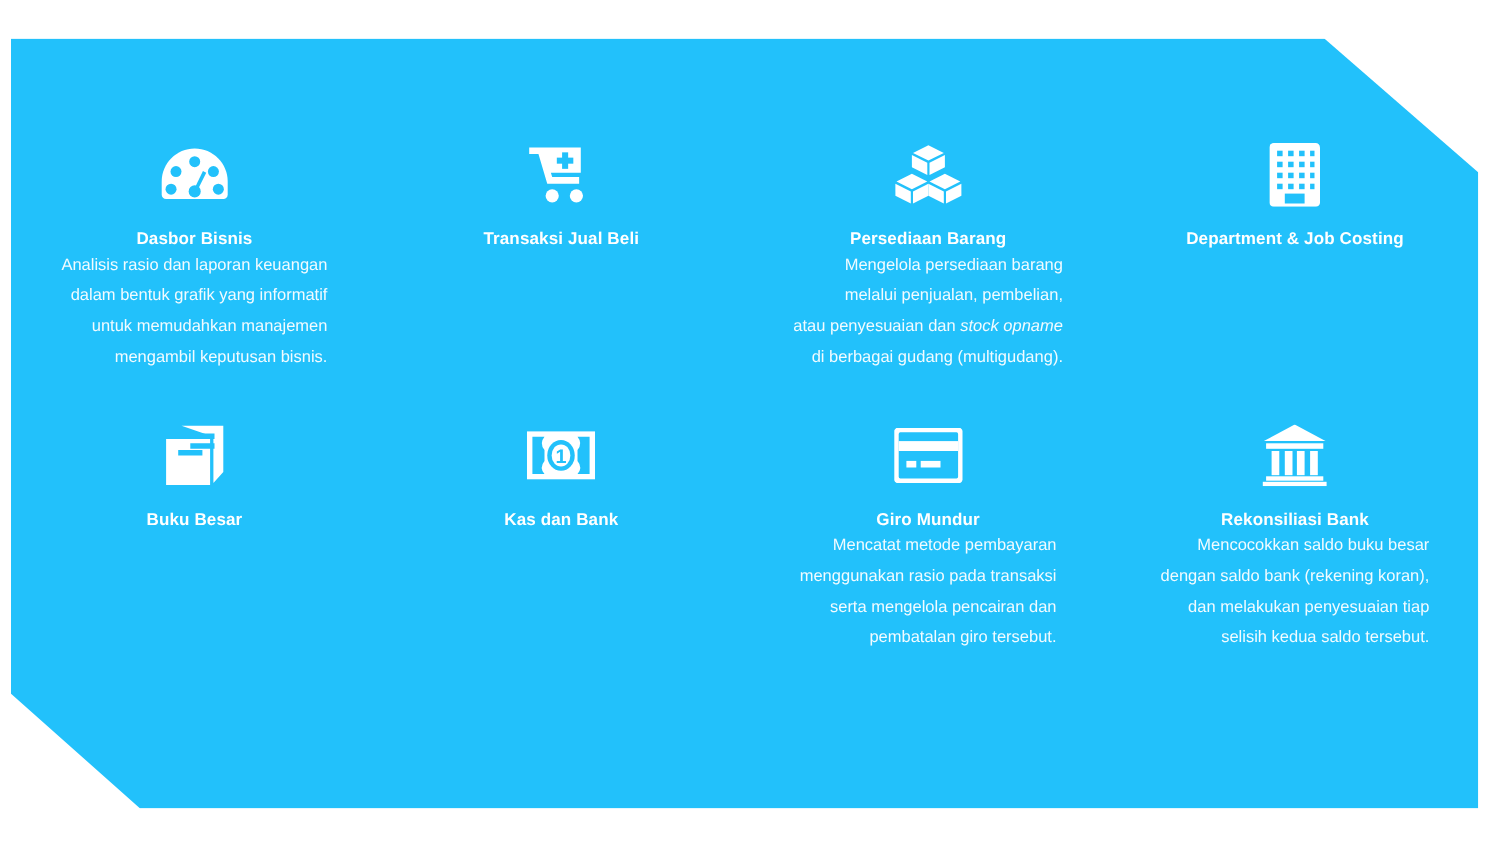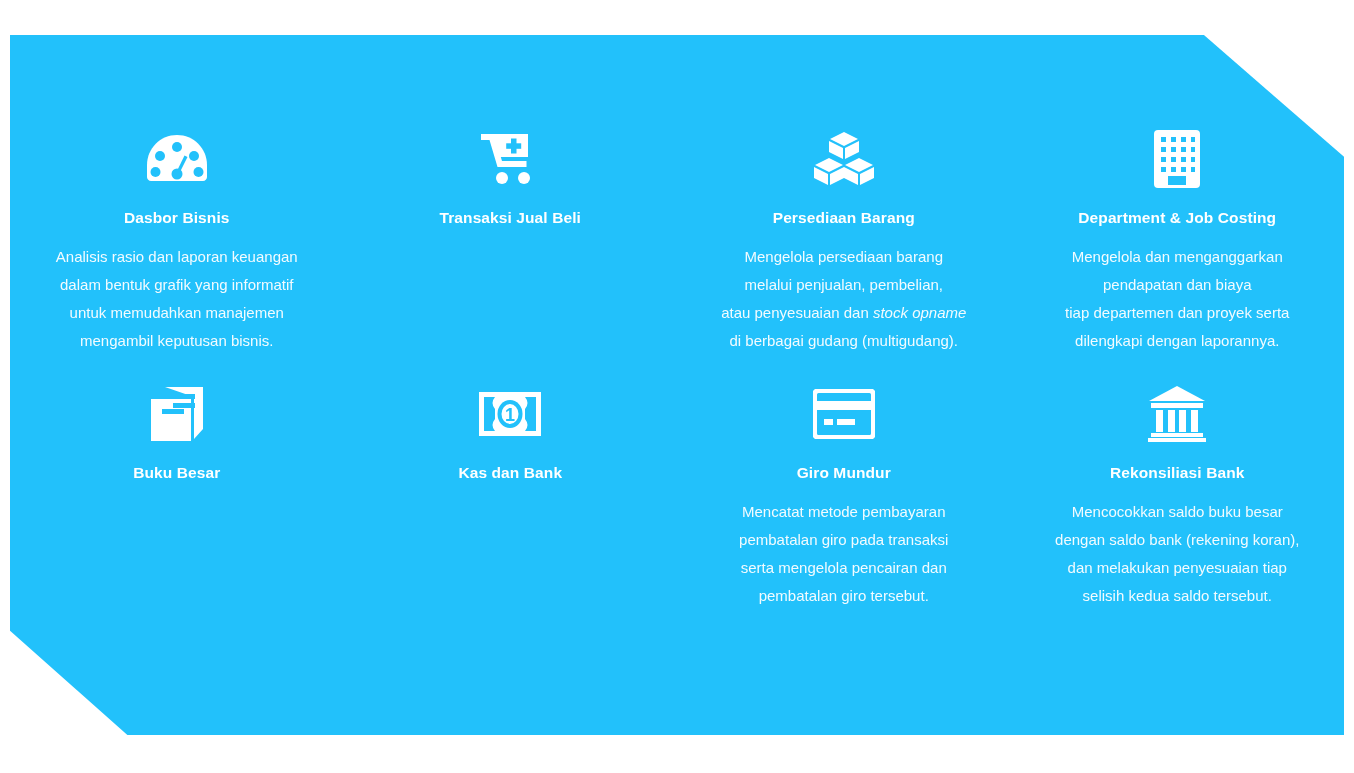--- a/index.html
+++ b/index.html
@@ -66,25 +66,24 @@
     margin-top: 19px;
     color: #ffffff;
     font-size: 15.5px;
     font-weight: bold;
     letter-spacing: 0.1px;
     text-align: center;
     white-space: nowrap;
   }
 
   .card-desc {
-    margin-top: 16px;
     color: #f2fbff;
     font-size: 15px;
     line-height: 28px;
-    text-align: center;
+    text-align: right;
     max-width: 275px;
   }
   .card-desc i { }
 </style>
 </head>
 <body>
 
 <div id="stage">
 
   <div id="panel"></div>
@@ -170,26 +169,20 @@
               <rect x="37" y="27" width="4" height="5"></rect>
             <rect x="7" y="37" width="5" height="5"></rect>
               <rect x="17" y="37" width="5" height="5"></rect>
             <rect x="27" y="37" width="5" height="5"></rect>
               <rect x="37" y="37" width="4" height="5"></rect>
             <rect x="14" y="46" width="18" height="9"></rect>
           </g>
         </svg>
       </div>
       <div class="card-title">Department &amp; Job Costing</div>
-      <div class="card-desc">
-        <span>Mengelola dan menganggarkan</span><br>
-        <span>pendapatan dan biaya</span><br>
-        <span>tiap departemen dan proyek serta</span><br>
-        <span>dilengkapi dengan laporannya.</span>
-      </div>
     </div>
 
     <div class="card">
       <div class="card-icon">
         <svg width="56" height="58" viewBox="0 0 56 58">
           <g fill="#ffffff">
             <path d="M16 2 L54 2 L54 44 L45 54 L45 12 Z"></path>
             <path d="M2 14 L42 14 L42 56 L2 56 Z"></path>
           </g>
           <g fill="#22c1fb">
@@ -221,21 +214,21 @@
         <svg width="62" height="50" viewBox="0 0 62 50">
           <rect x="1.5" y="1.5" width="59" height="47" rx="4" fill="none" stroke="#ffffff" stroke-width="5"></rect>
           <rect x="4" y="12" width="54" height="9" fill="#ffffff"></rect>
           <rect x="11" y="30" width="9" height="6" fill="#ffffff"></rect>
           <rect x="24" y="30" width="18" height="6" fill="#ffffff"></rect>
         </svg>
       </div>
       <div class="card-title">Giro Mundur</div>
       <div class="card-desc">
         <span>Mencatat metode pembayaran</span><br>
-        <span>pembatalan giro pada transaksi</span><br>
+        <span>menggunakan rasio pada transaksi</span><br>
         <span>serta mengelola pencairan dan</span><br>
         <span>pembatalan giro tersebut.</span>
       </div>
     </div>
 
     <div class="card">
       <div class="card-icon">
         <svg width="60" height="56" viewBox="0 0 60 56">
           <g fill="#ffffff">
             <path d="M30 0 L58 15 L2 15 Z"></path>

